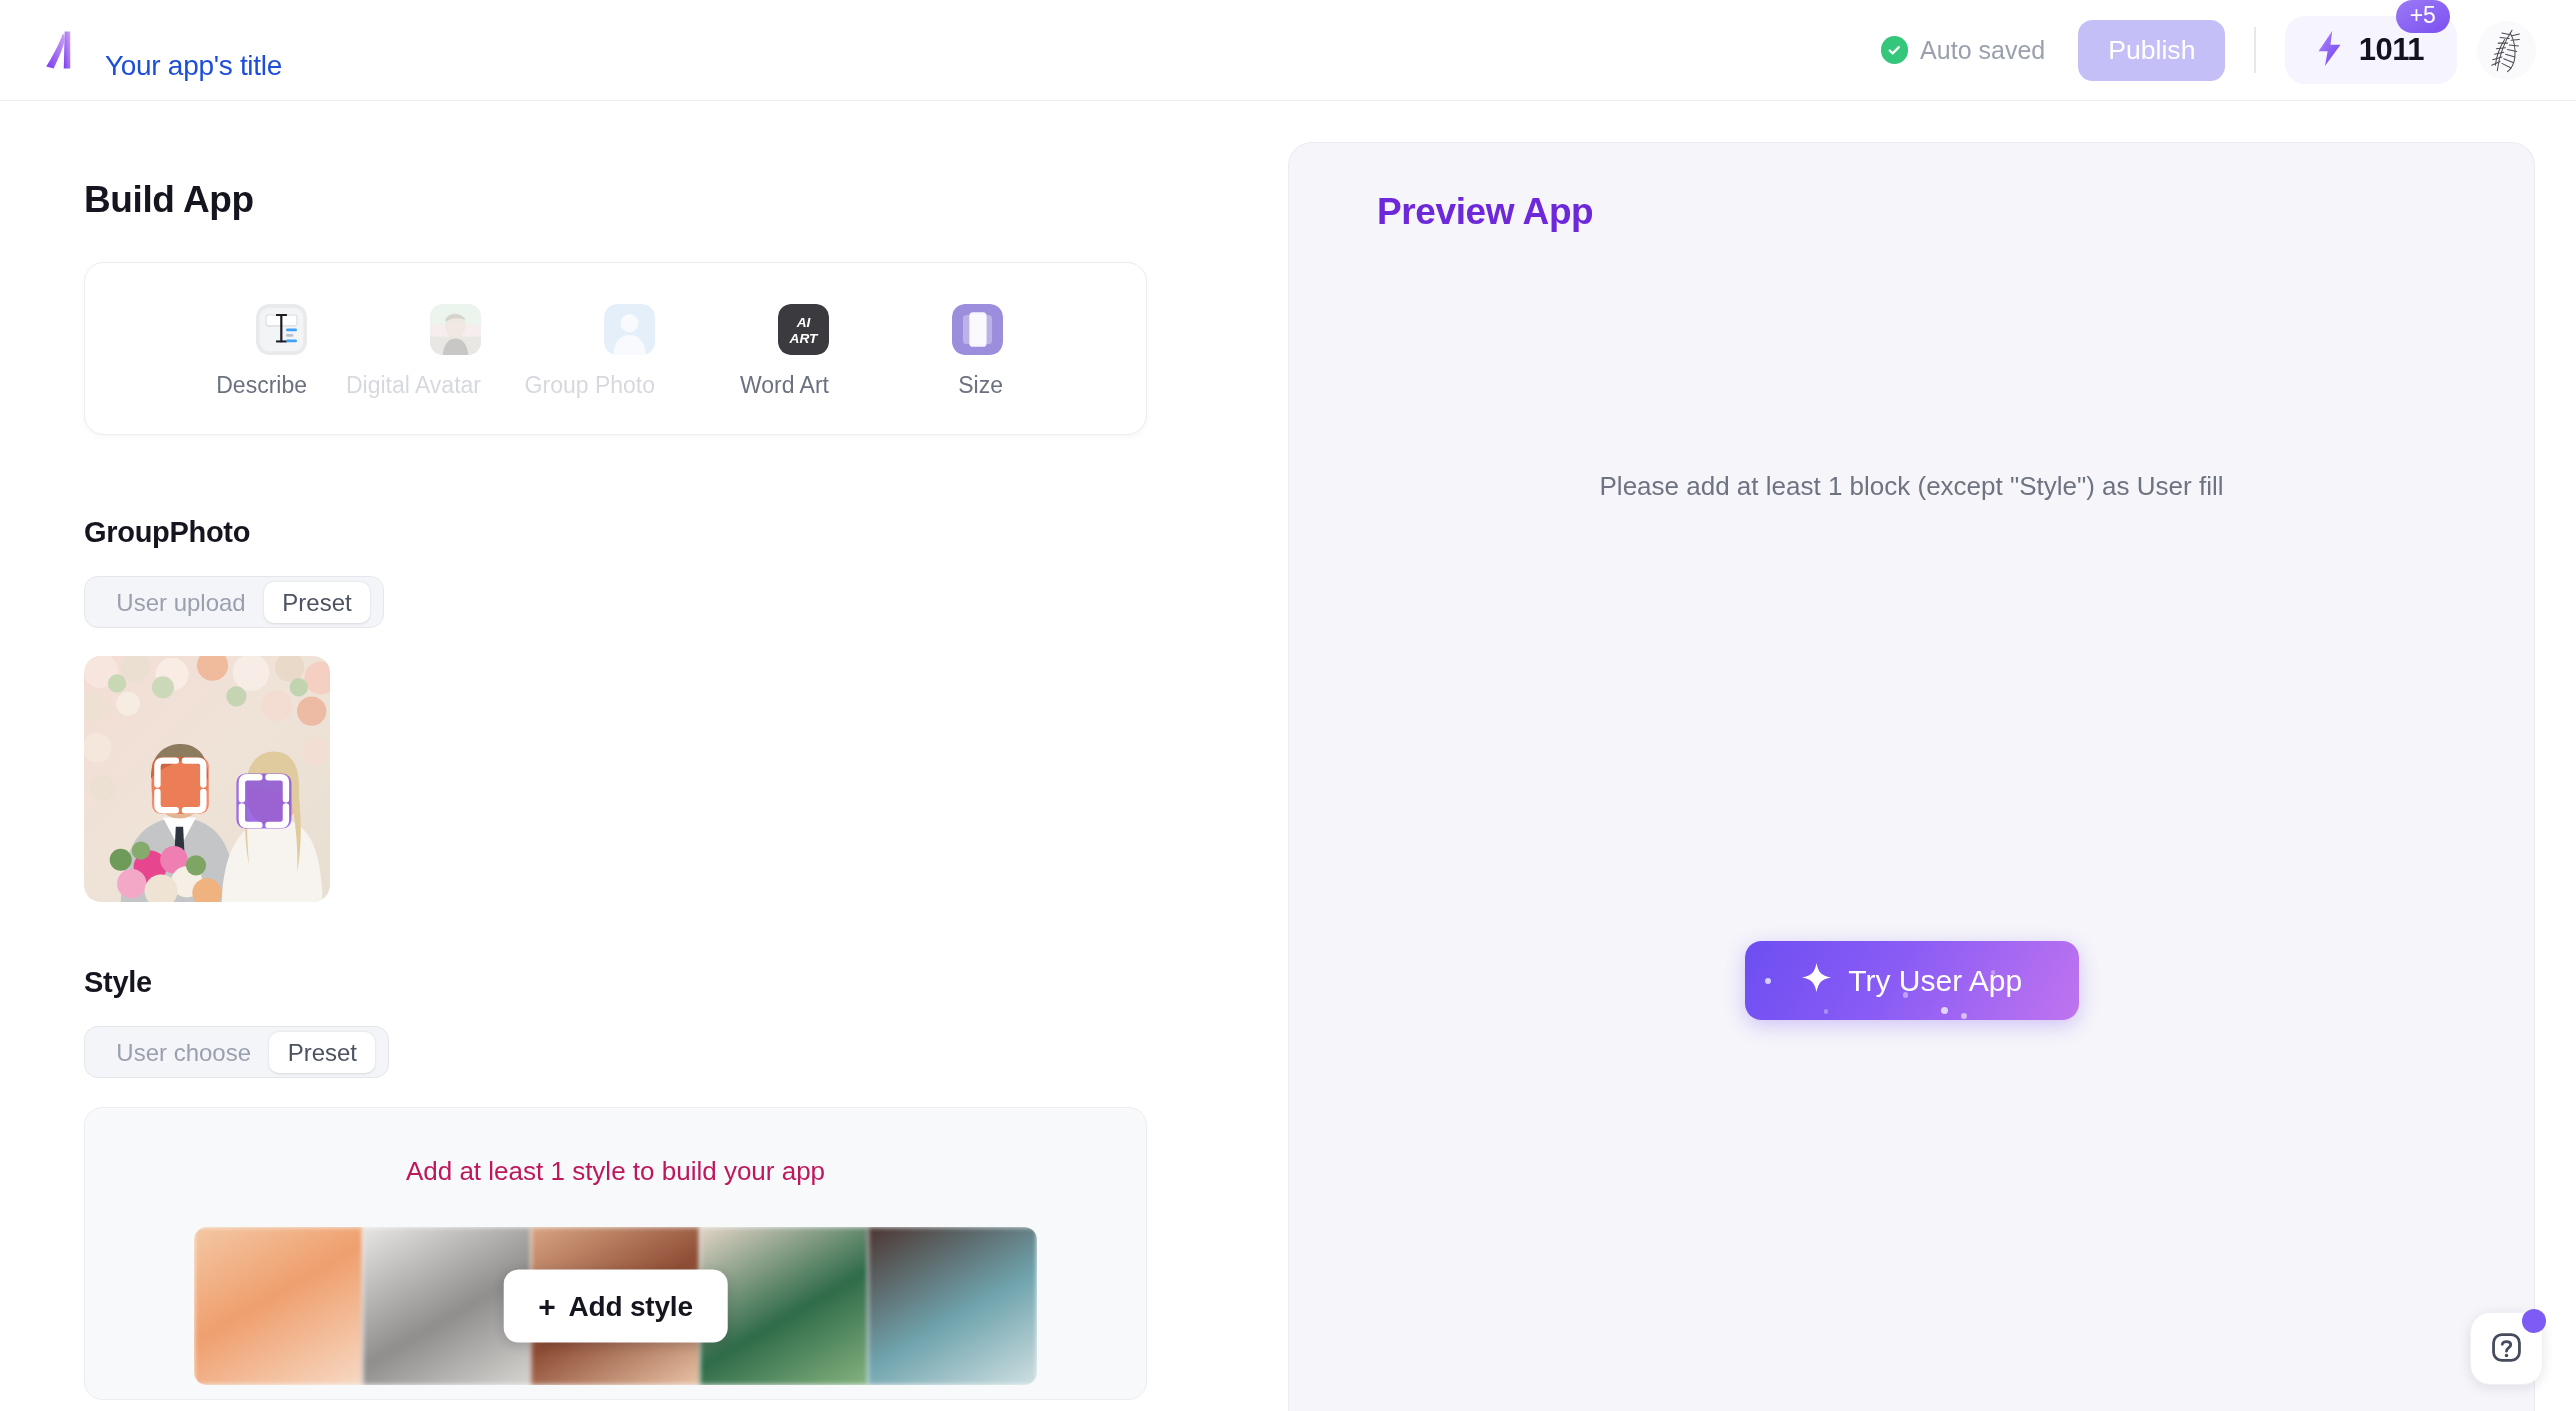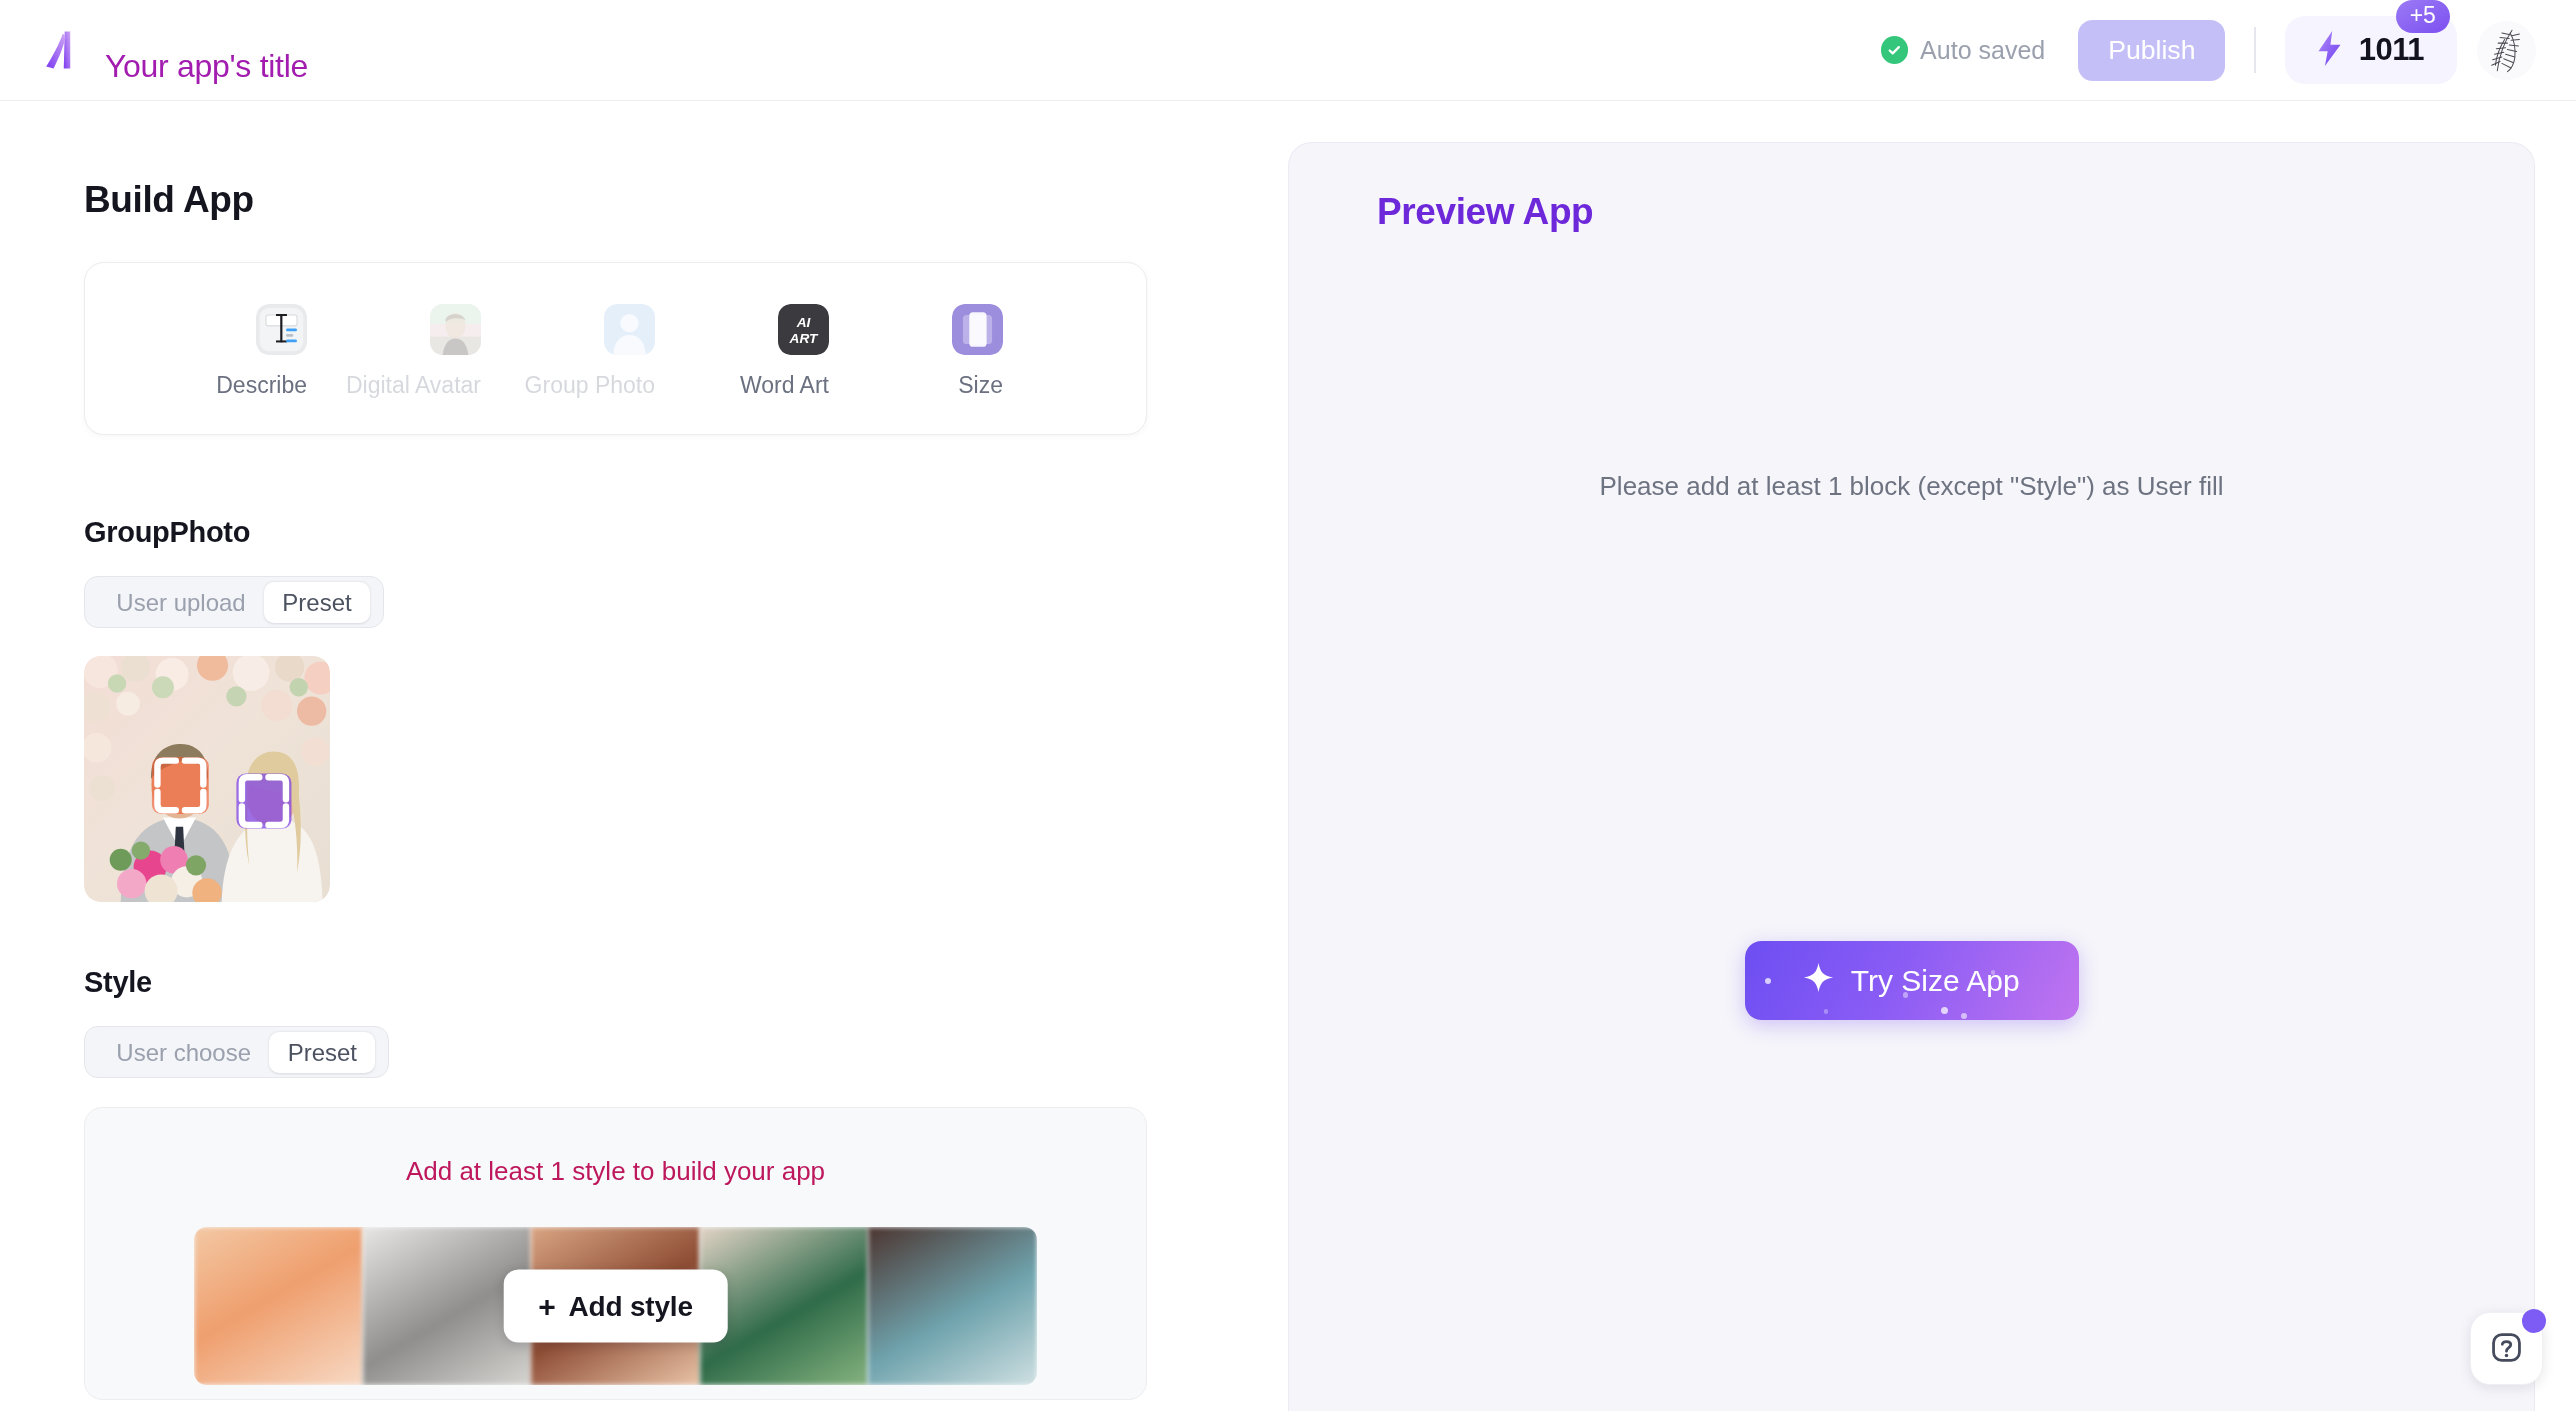--- a/index.html
+++ b/index.html
@@ -29,22 +29,22 @@
     display: flex;
     align-items: center;
     gap: 20px;
   }
   .logo-mark {
     width: 48px; height: 48px;
     position: relative;
     display: block;
   }
   .app-title {
-    font-size: 32px;
-    color: #a21caf;
+    font-size: 28px;
+    color: #1d4ed8;
     letter-spacing: -0.3px;
     white-space: nowrap;
     margin-top: 32px;
   }
   .header-right {
     margin-left: auto;
     display: flex;
     align-items: center;
     gap: 0;
   }
@@ -620,21 +620,21 @@
     <span class="particle" style="width:5.5px;height:5.5px;left:158px;top:51px;opacity:0.6;"></span>
     <span class="particle" style="width:7.3px;height:7.3px;left:196px;top:66px;"></span>
     <span class="particle" style="width:6.4px;height:6.4px;left:216px;top:72px;opacity:0.8;"></span>
     <span class="particle" style="width:4.6px;height:4.6px;left:246px;top:29px;opacity:0.5;"></span>
     <span class="particle" style="width:4.6px;height:4.6px;left:79px;top:68px;opacity:0.45;"></span>
     <span class="sparkle">
       <svg width="31" height="31" viewBox="0 0 34 34">
         <path d="M17 1 C19 11 22 15 33 17 C22 19 19 23 17 33 C15 23 12 19 1 17 C12 15 15 11 17 1 Z" fill="#ffffff"></path>
       </svg>
     </span>
-    <span class="try-label">Try Size App</span>
+    <span class="try-label">Try User App</span>
   </button>
 </div>
 
 <div class="help-btn">
   <span>
     <svg width="37" height="37" viewBox="0 0 40 40">
       <rect x="6" y="6" width="28" height="28" rx="9" fill="none" stroke="#454b5c" stroke-width="3"></rect>
       <path d="M15.5 16.5 C15.5 12.6 24.6 12.6 24.6 17 C24.6 20.2 20 20.2 20 24" fill="none" stroke="#454b5c" stroke-width="3" stroke-linecap="round"></path>
       <circle cx="20" cy="28.6" r="1.9" fill="#454b5c"></circle>
     </svg>

